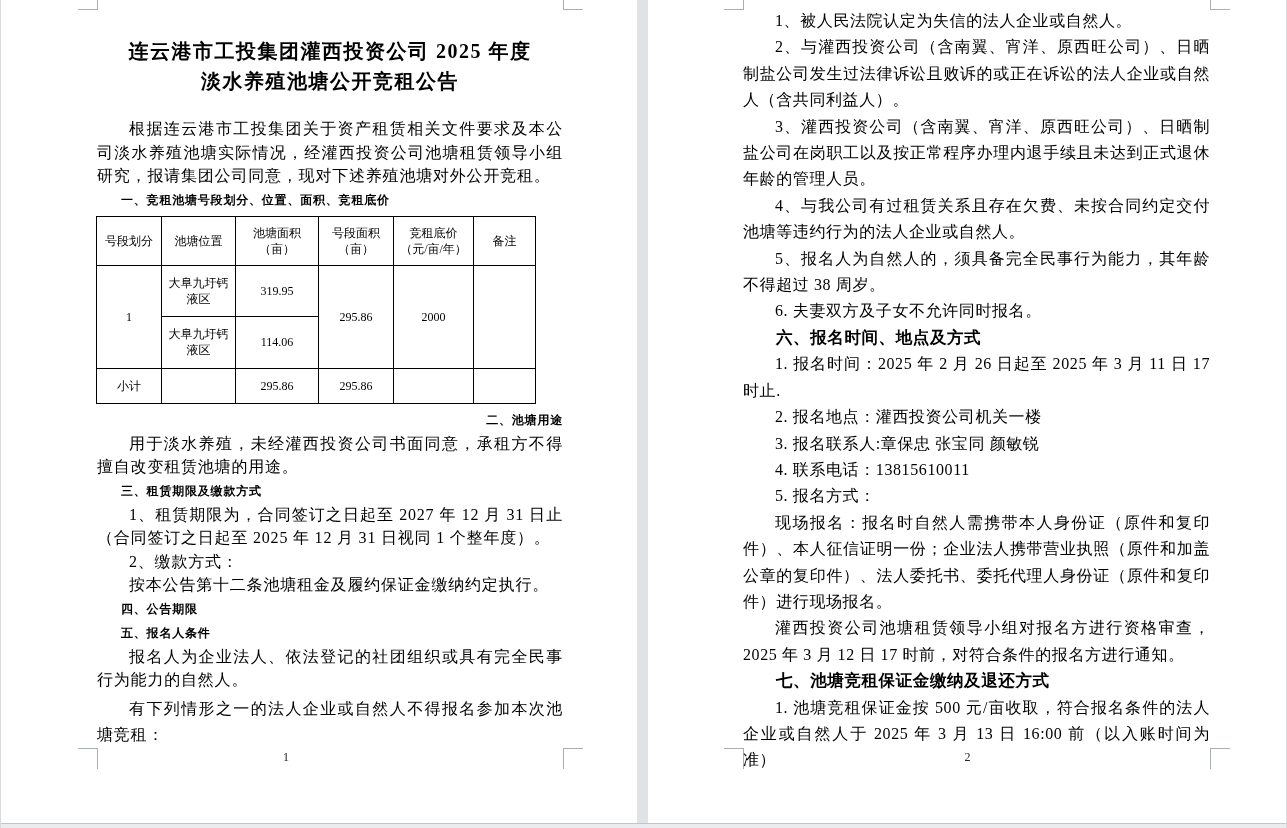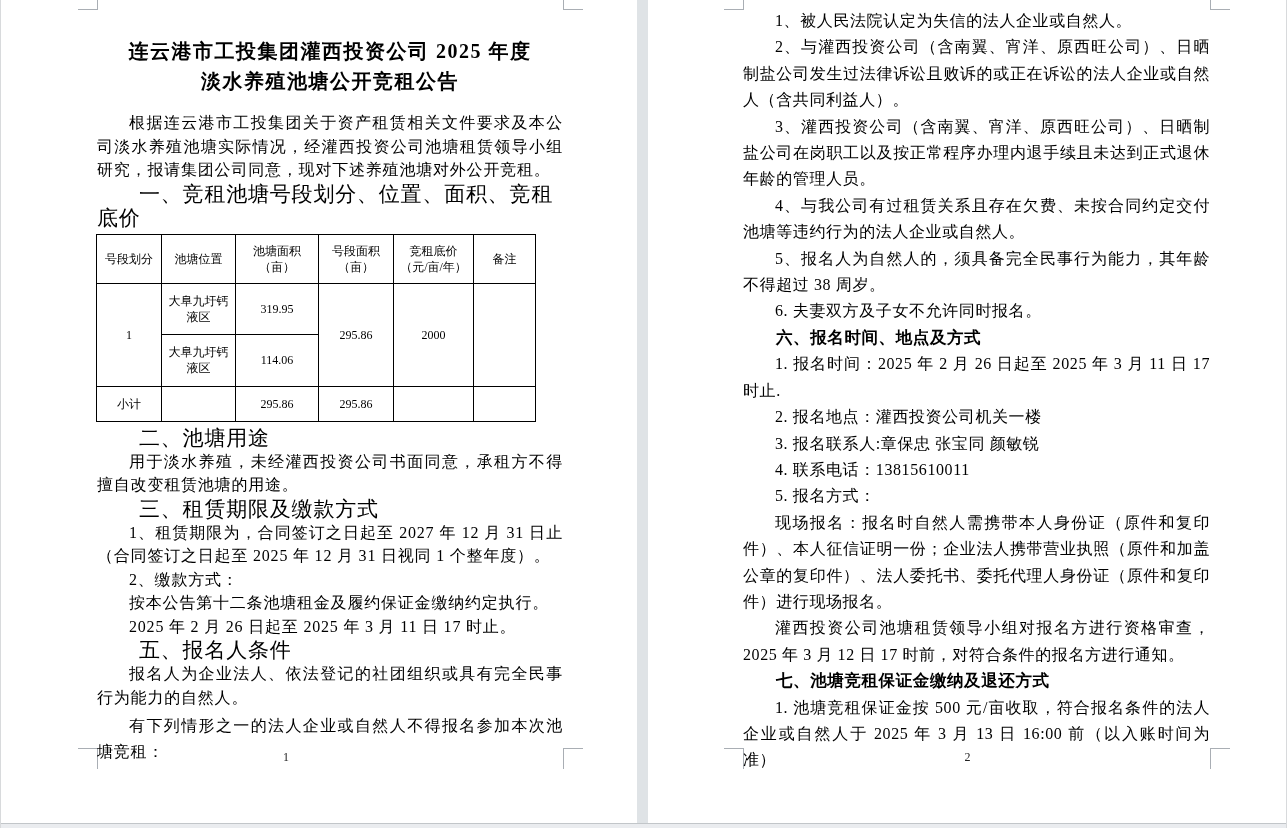--- a/index.html
+++ b/index.html
@@ -24,22 +24,22 @@
   .m-left{left:78px;}  .m-right{left:563px;}
   .p2 .m-left{left:76px;} .p2 .m-right{left:562px;}
 
   .content{position:absolute;top:0;}
   .content-1{left:97px;width:466px;padding-top:36px;}
   .content-2{left:95px;width:467px;padding-top:8px;}
 
   p{margin:0;}
   .doc-title{text-align:center;font-weight:bold;font-size:20px;line-height:30px;letter-spacing:1.5px;}
   .content-1 p.body{font-size:16px;line-height:23.5px;text-align:justify;text-indent:2em;letter-spacing:0.8px;}
-  .content-1 p.head{font-size:21px;line-height:24px;font-weight:normal;text-indent:2em;letter-spacing:0.8px;}
-  .content-1 p.intro{margin-top:15px;}
+  .content-1 p.head{font-size:12px;line-height:24px;font-weight:bold;text-indent:2em;letter-spacing:0.8px;}
+  .content-1 p.intro{margin-top:21px;}
   .content-1 p.embold{font-weight:normal;line-height:26px;margin-top:4px;}
   .content-2 p.body{font-size:16px;line-height:26.4px;text-align:justify;text-indent:2em;letter-spacing:0.6px;}
   .content-2 p.head{font-size:16.5px;line-height:26.4px;font-weight:bold;text-indent:2em;letter-spacing:0.6px;}
 
   table.pond{border-collapse:collapse;margin-top:4px;margin-left:-1px;table-layout:fixed;width:440px;}
   table.pond th,table.pond td{border:1px solid #000;text-align:center;vertical-align:middle;
       font-size:12px;line-height:16px;font-weight:normal;padding:1px 2px;letter-spacing:0;}
   .rh{height:49px;} .r1{height:51px;} .r2{height:52px;} .r3{height:35px;}
 
   .page-num{position:absolute;top:750px;left:0;width:100%;text-align:center;font-size:12px;color:#222;}
@@ -97,29 +97,29 @@
           <td>小计</td>
           <td></td>
           <td>295.86</td>
           <td>295.86</td>
           <td></td>
           <td></td>
         </tr>
       </tbody>
         </table>
 
-      <p class="head" style="margin-top:4px;">二、池塘用途</p>
+      <p class="head" style="margin-top:4px;text-align:right;">二、池塘用途</p>
       <p class="body">用于淡水养殖，未经灌西投资公司书面同意，承租方不得擅自改变租赁池塘的用途。</p>
 
       <p class="head">三、租赁期限及缴款方式</p>
       <p class="body">1、租赁期限为，合同签订之日起至 2027 年 12 月 31 日止（合同签订之日起至 2025 年 12 月 31 日视同 1 个整年度）。</p>
       <p class="body">2、缴款方式：</p>
       <p class="body">按本公告第十二条池塘租金及履约保证金缴纳约定执行。</p>
 
-      <p class="body">2025 年 2 月 26 日起至 2025 年 3 月 11 日 17 时止。</p>
+      <p class="head">四、公告期限</p>
 
       <p class="head">五、报名人条件</p>
       <p class="body">报名人为企业法人、依法登记的社团组织或具有完全民事行为能力的自然人。</p>
       <p class="body embold">有下列情形之一的法人企业或自然人不得报名参加本次池塘竞租：</p>
     </div>
 
     <div class="page-num">1</div>
   </div>
 
   <div class="page-divider"></div>

